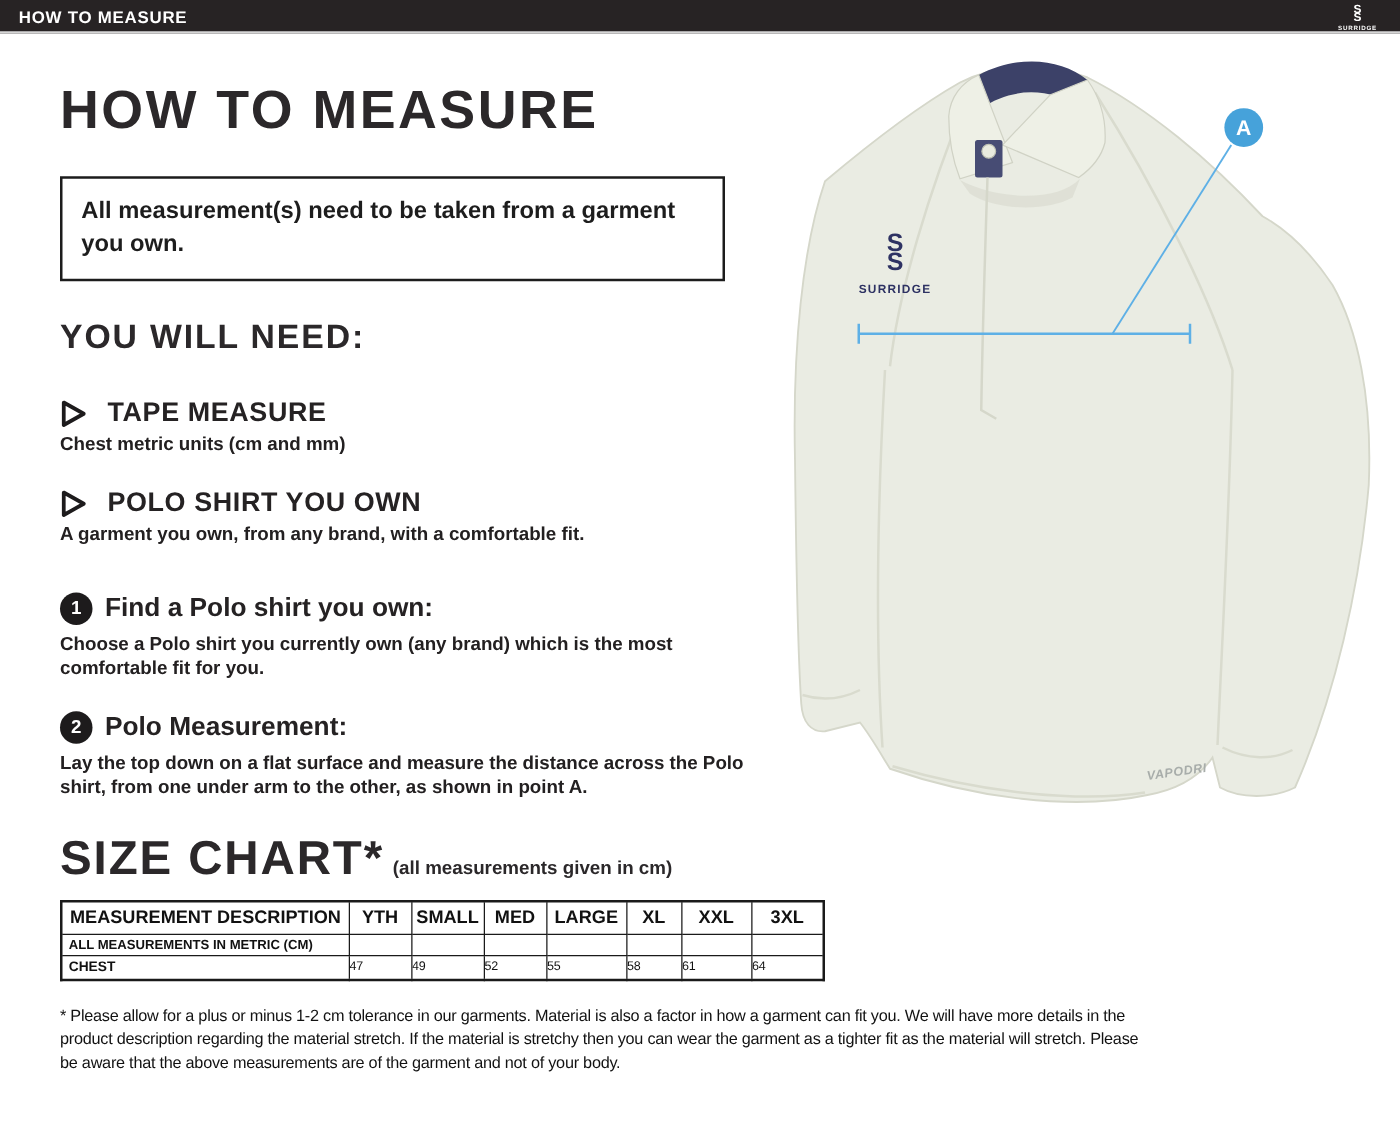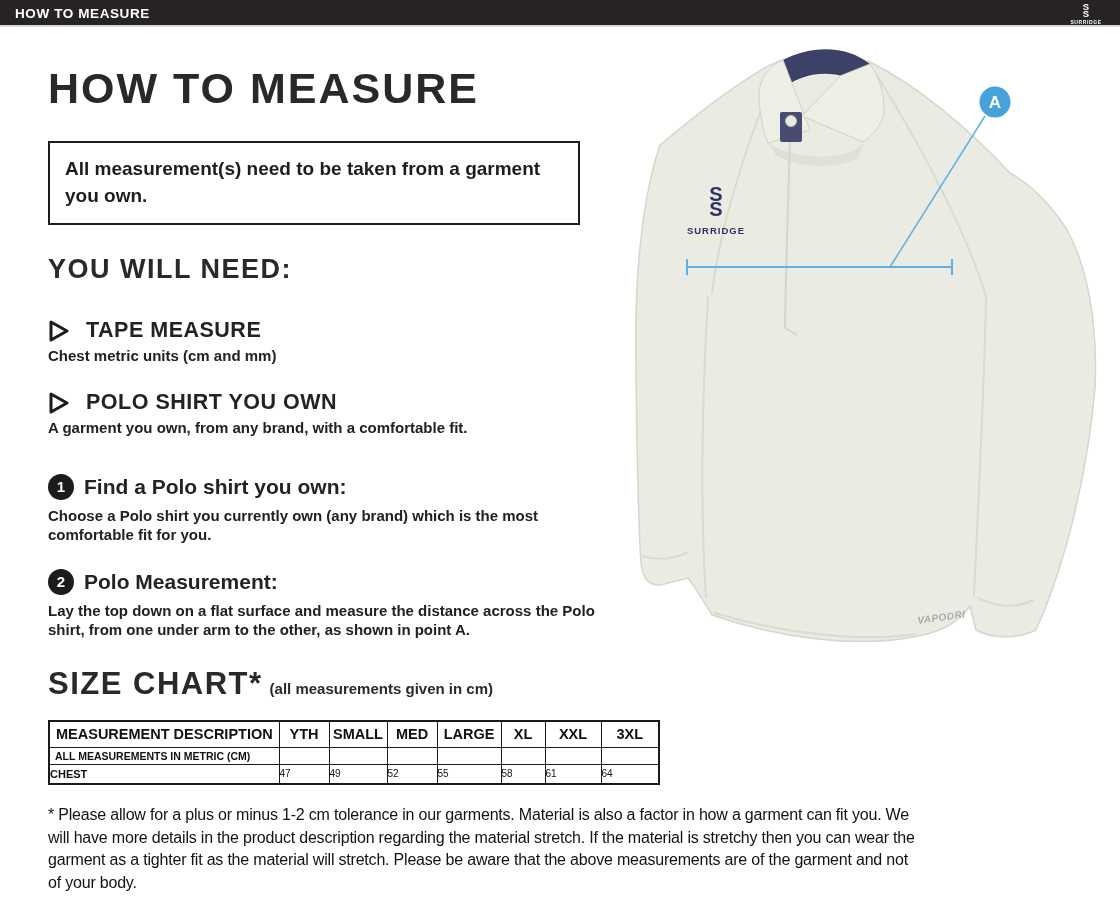--- a/index.html
+++ b/index.html
@@ -38,35 +38,35 @@
   .step-num { width: 26px; height: 26px; border-radius: 50%; background: #1d1b1c;
               color: #fff; font-size: 15px; font-weight: bold; text-align: center;
               line-height: 26px; margin-right: 10px; flex: 0 0 auto; }
   .step-title { font-size: 21px; font-weight: bold; color: #252223; }
   .step-desc { margin-top: 7px; font-size: 15px; font-weight: bold; line-height: 1.25; color: #232021; }
   #step-1 { top: 474px; }
   #step-2 { top: 569px; }
 
   
   .sc-heading { position: absolute; left: 48px; top: 666px; }
-  .sc-heading .big { font-size: 31px; font-weight: bold; letter-spacing: 1.5px; color: #2b282a; }
+  .sc-heading .big { font-size: 38px; font-weight: bold; letter-spacing: 1.5px; color: #2b282a; }
   .sc-heading .small { font-size: 15px; font-weight: bold; color: #2b282a; margin-left: 7px; }
 
   table.size-chart { position: absolute; left: 48px; top: 720px; border-collapse: collapse;
                      border: 2px solid #1a1a1a; table-layout: fixed; }
   table.size-chart td, table.size-chart th { border: 1px solid #1a1a1a; overflow: hidden;
                      white-space: nowrap; font-family: "Liberation Sans", sans-serif; }
   .sc-head th { height: 26px; font-size: 14.5px; font-weight: bold; text-align: center; color: #111; }
   .sc-head th.first { text-align: left; padding-left: 6px; }
   .sc-metric td { height: 17px; font-size: 10.5px; font-weight: bold; padding-left: 5px; color: #111; }
   .sc-chest td { height: 20px; font-size: 10px; color: #111; }
-  .sc-chest td.first { font-size: 11px; font-weight: bold; text-align: left; }
+  .sc-chest td.first { font-size: 11px; font-weight: bold; text-align: left; padding-left: 5px; }
 
   .footnote { position: absolute; left: 48px; top: 804px; width: 876px;
-              font-size: 16px; line-height: 1.42; letter-spacing: -0.2px; color: #121212; }
+              font-size: 13px; line-height: 1.42; letter-spacing: -0.2px; color: #121212; }
 
   
   .shirt-wrap { position: absolute; left: 618px; top: 38px; width: 502px; height: 628px; }
   .shirt-wrap svg { display: block; width: 100%; height: 100%; }
   svg text { font-family: "Liberation Sans", sans-serif; }
 </style>
 </head>
 <body>
 
 <div class="page">

